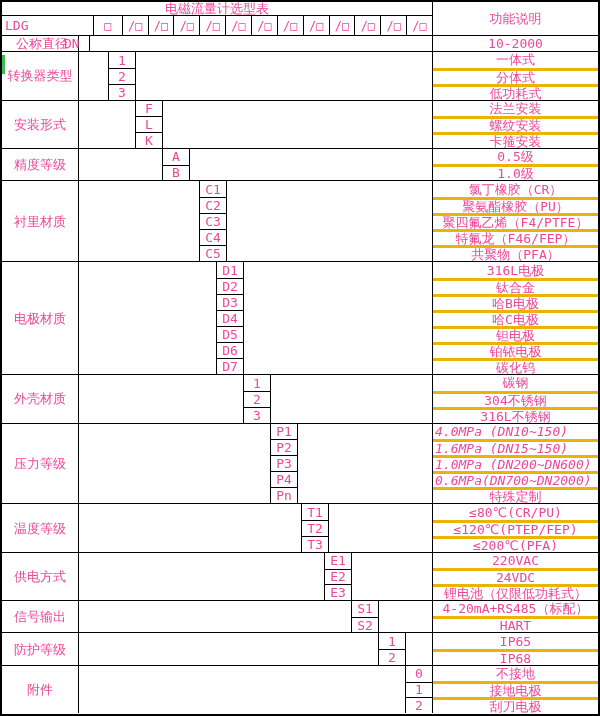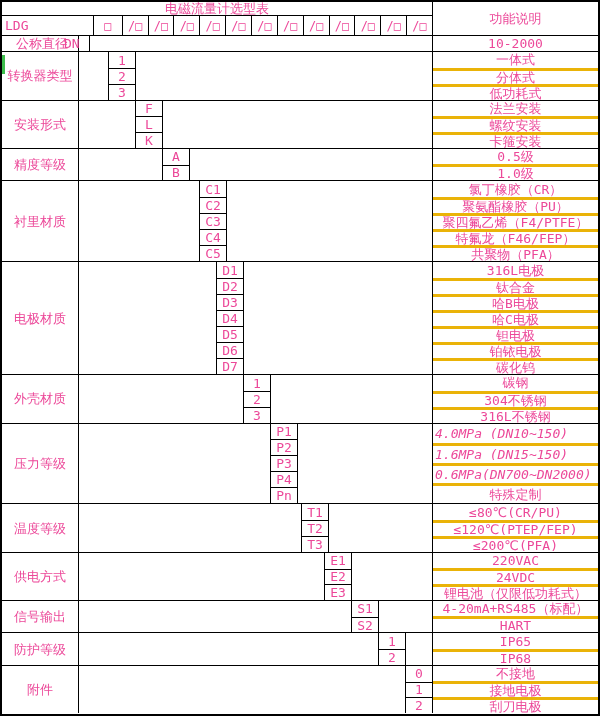--- a/index.html
+++ b/index.html
@@ -183,20 +183,21 @@
     <div class="codes" style="left:268px">
       <div class="code">P1</div>
       <div class="code">P2</div>
       <div class="code">P3</div>
       <div class="code">P4</div>
       <div class="code">Pn</div>
     </div>
     <div class="vals">
       <div class="val left">4.0MPa (DN10~150)</div>
       <div class="val left">1.6MPa (DN15~150)</div>
+      <div class="val left">1.0MPa (DN200~DN600)</div>
       <div class="val left">0.6MPa(DN700~DN2000)</div>
       <div class="val">特殊定制</div>
     </div>
   </div>
 
   <div class="section" style="height:calc(3*var(--rh))">
     <div class="cell-label">温度等级</div>
     <div class="codes" style="left:299px">
       <div class="code">T1</div>
       <div class="code">T2</div>

